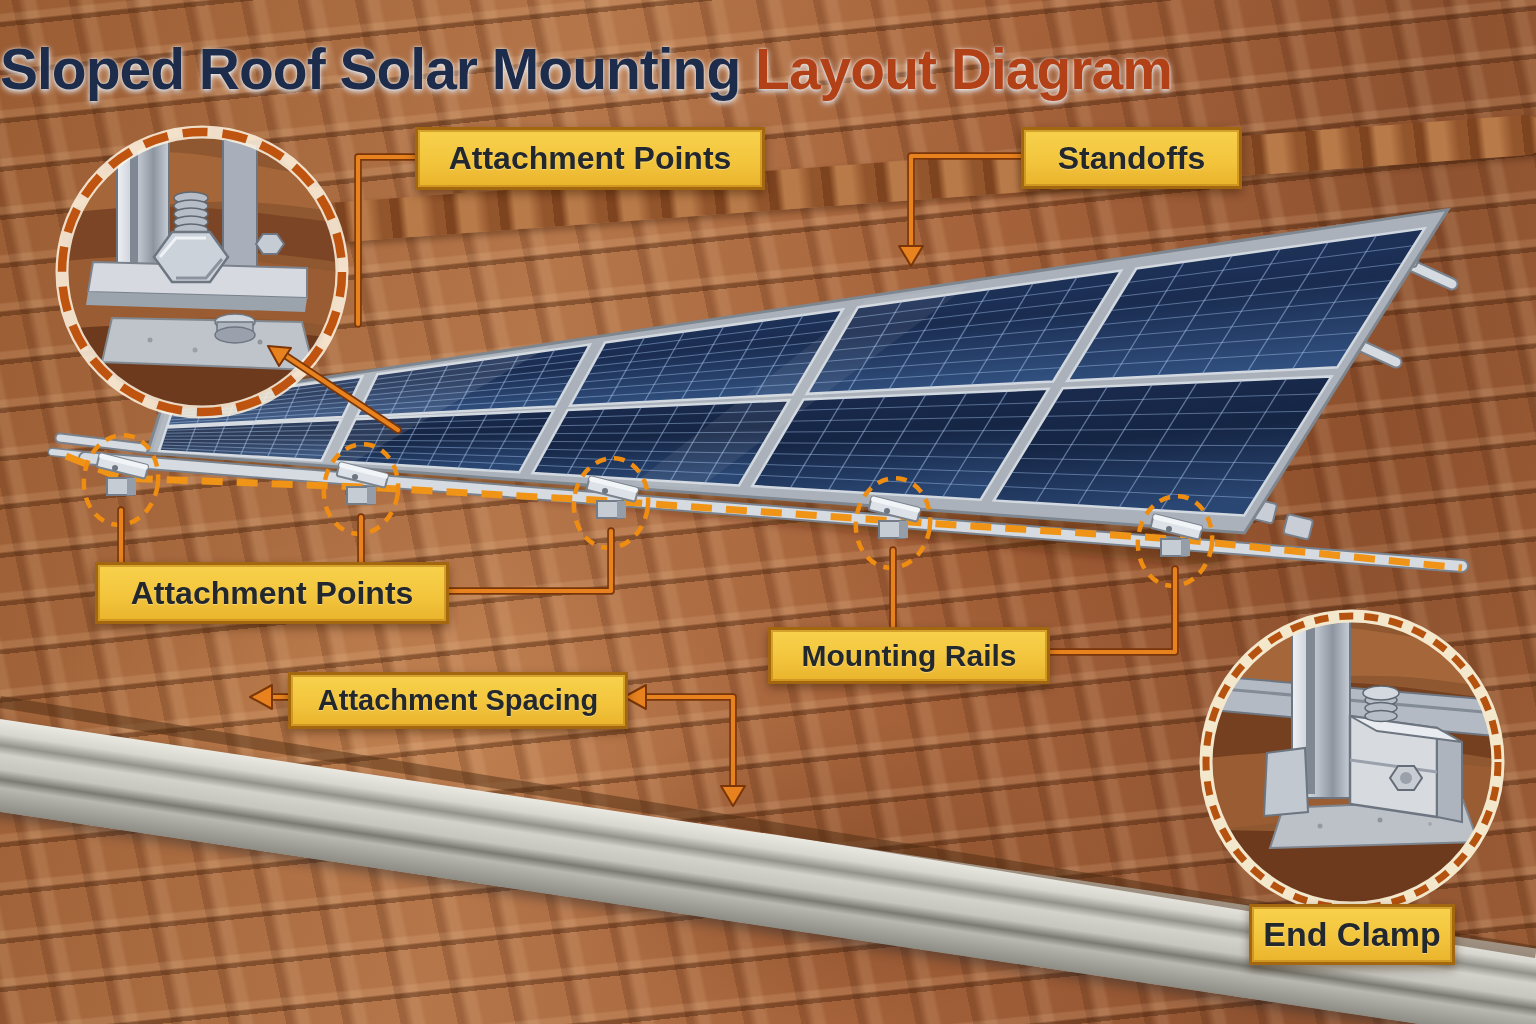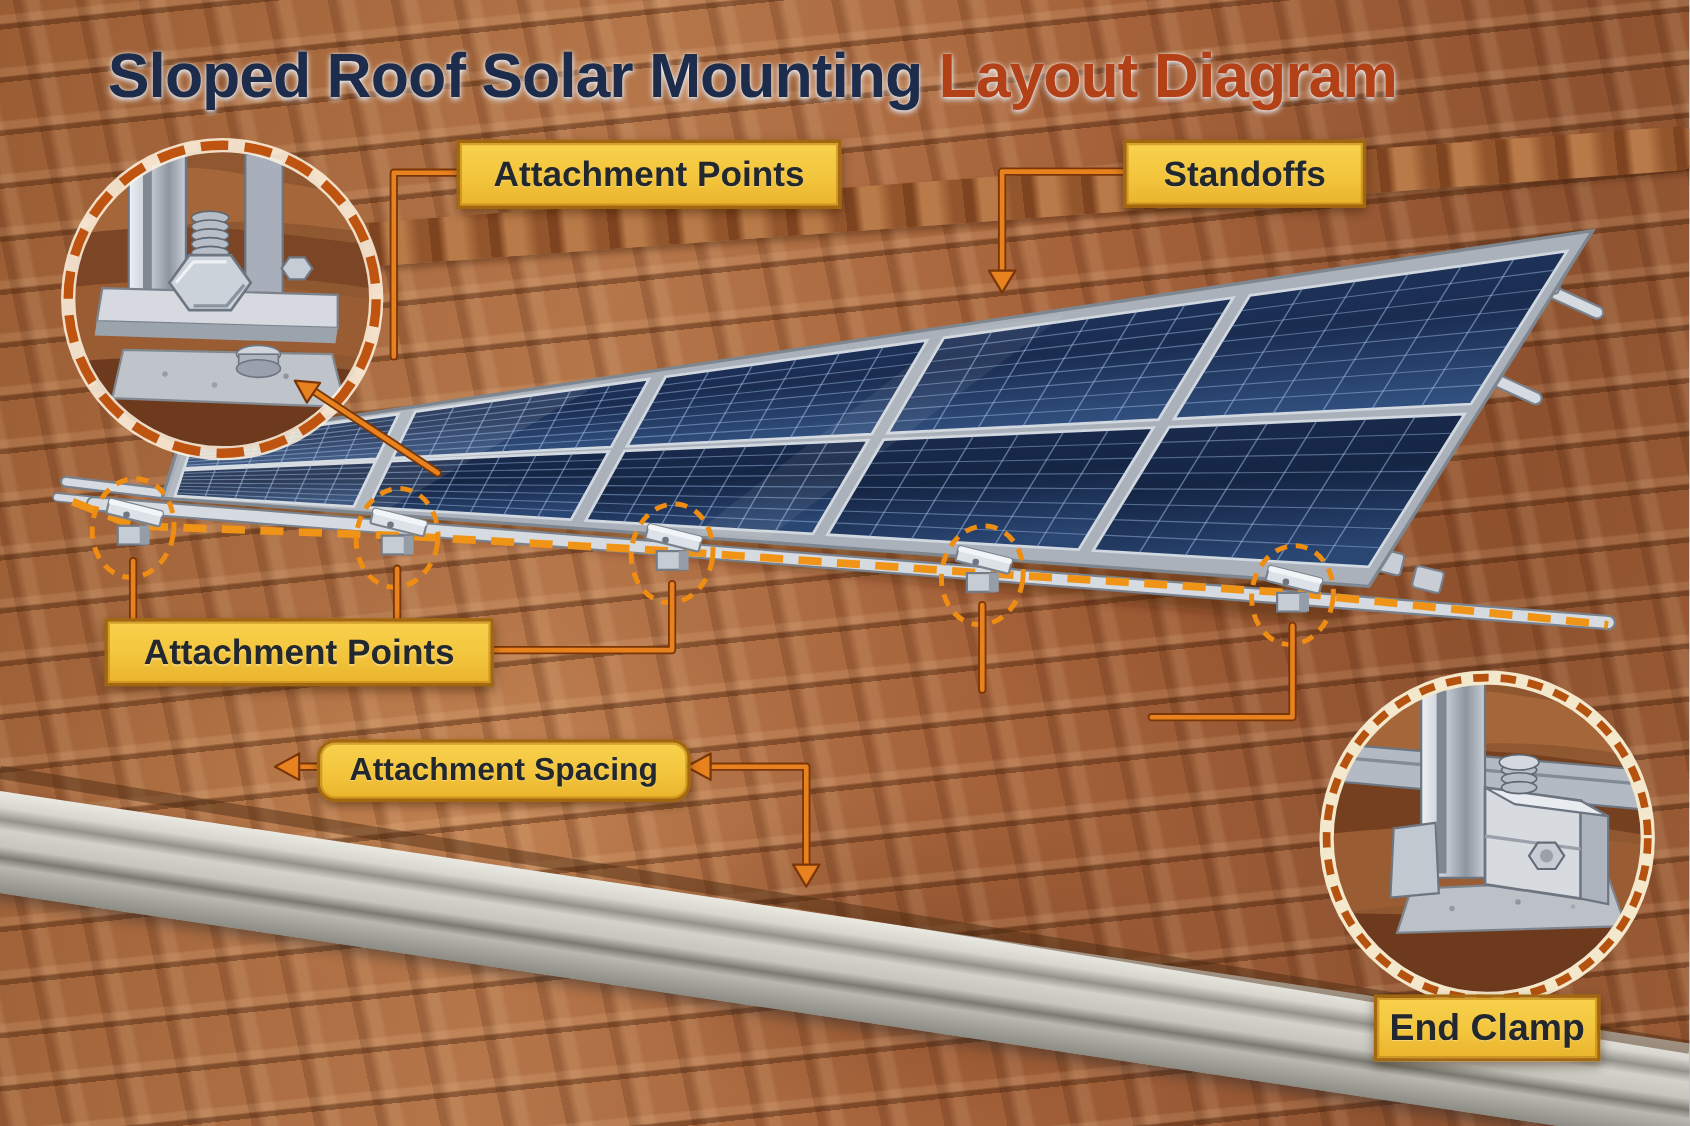--- a/index.html
+++ b/index.html
@@ -44,36 +44,36 @@
        transform:rotate(-4.2deg);transform-origin:0 50%;border-radius:18px;
        background:repeating-linear-gradient(88deg,#7e431f 0 4px,#b87a48 12px 26px,#93552c 40px 50px,#7e431f 50px 54px);
        box-shadow:0 4px 6px rgba(60,30,10,.4);}
   .fascia{position:absolute;left:-20px;top:716px;width:1780px;height:92px;z-index:4;
        transform:rotate(8.5deg);transform-origin:0 0;
        background:linear-gradient(180deg,#e9e8e1 0%,#d6d5ce 16%,#93938b 28%,#d2d1ca 38%,#c6c5be 54%,#7b7b73 65%,#b8b7b0 74%,#a09f98 88%,#8c8c84 100%);
        box-shadow:0 6px 12px rgba(40,40,45,.45);}
   
   #diag{position:absolute;left:0;top:0;z-index:10;}
   
-  .title{position:absolute;left:0;top:36px;width:1368px;text-align:center;z-index:20;
+  .title{position:absolute;left:0;top:36px;width:1368px;text-align:left;z-index:20;
        font-size:57px;font-weight:bold;letter-spacing:-1px;
        text-shadow:0 2px 6px rgba(255,255,255,.95),0 0 2px rgba(255,255,255,.7),0 3px 3px rgba(120,140,170,.35);}
   .title .t1{color:#1d2c4b;}
   .title .t2{color:#b34118;}
   
   .lbl{position:absolute;z-index:20;display:flex;align-items:center;justify-content:center;
        background:linear-gradient(180deg,#f8d14c 0%,#f3c53d 55%,#e9b42c 100%);
        border:3px solid #a3680f;box-shadow:0 4px 9px rgba(50,25,0,.45),inset 0 0 0 2px rgba(190,130,25,.6);
        color:#23282e;font-weight:bold;white-space:nowrap;
        text-shadow:0 1px 1px rgba(255,240,190,.5);}
   #lbl-ap-top   {left:415px;top:127px;width:344px;height:57px;font-size:32px;}
   #lbl-standoffs{left:1021px;top:127px;width:215px;height:56px;font-size:32px;text-align:right;}
   #lbl-ap-mid   {left:95px; top:562px;width:348px;height:56px;font-size:32px;}
   #lbl-rails    {left:768px;top:627px;width:276px;height:51px;font-size:30px;}
-  #lbl-spacing  {left:288px;top:672px;width:334px;height:51px;font-size:29px;border-radius:17px;}
+  #lbl-spacing  {left:288px;top:672px;width:334px;height:51px;font-size:29px;}
   #lbl-endclamp {left:1225px;top:904px;width:200px;height:55px;font-size:34px;margin-left:24px;}
   
   .banner{position:absolute;left:0;top:882px;width:920px;height:60px;z-index:15;
        background:linear-gradient(180deg,#3a4d6c 0%,#30425f 45%,#283850 100%);
        display:flex;align-items:center;justify-content:center;
        color:#eef1f5;font-weight:bold;font-size:34px;white-space:nowrap;
        text-shadow:0 2px 4px rgba(10,18,32,.8);box-shadow:0 3px 8px rgba(20,30,50,.4);}
 </style>
 </head>
 <body>
@@ -441,16 +441,17 @@
       </g>
   </svg>
 
   <div class="title">
     <span class="t1">Sloped Roof Solar Mounting </span><span class="t2">Layout Diagram</span>
   </div>
 
   <div class="lbl" id="lbl-ap-top">Attachment Points</div>
   <div class="lbl" id="lbl-standoffs">Standoffs</div>
   <div class="lbl" id="lbl-ap-mid">Attachment Points</div>
+  <div class="lbl" id="lbl-rails">Mounting Rails</div>
   <div class="lbl" id="lbl-spacing">Attachment Spacing</div>
   <div class="lbl" id="lbl-endclamp">End Clamp</div>
 
 </div>
 
 </body></html>

